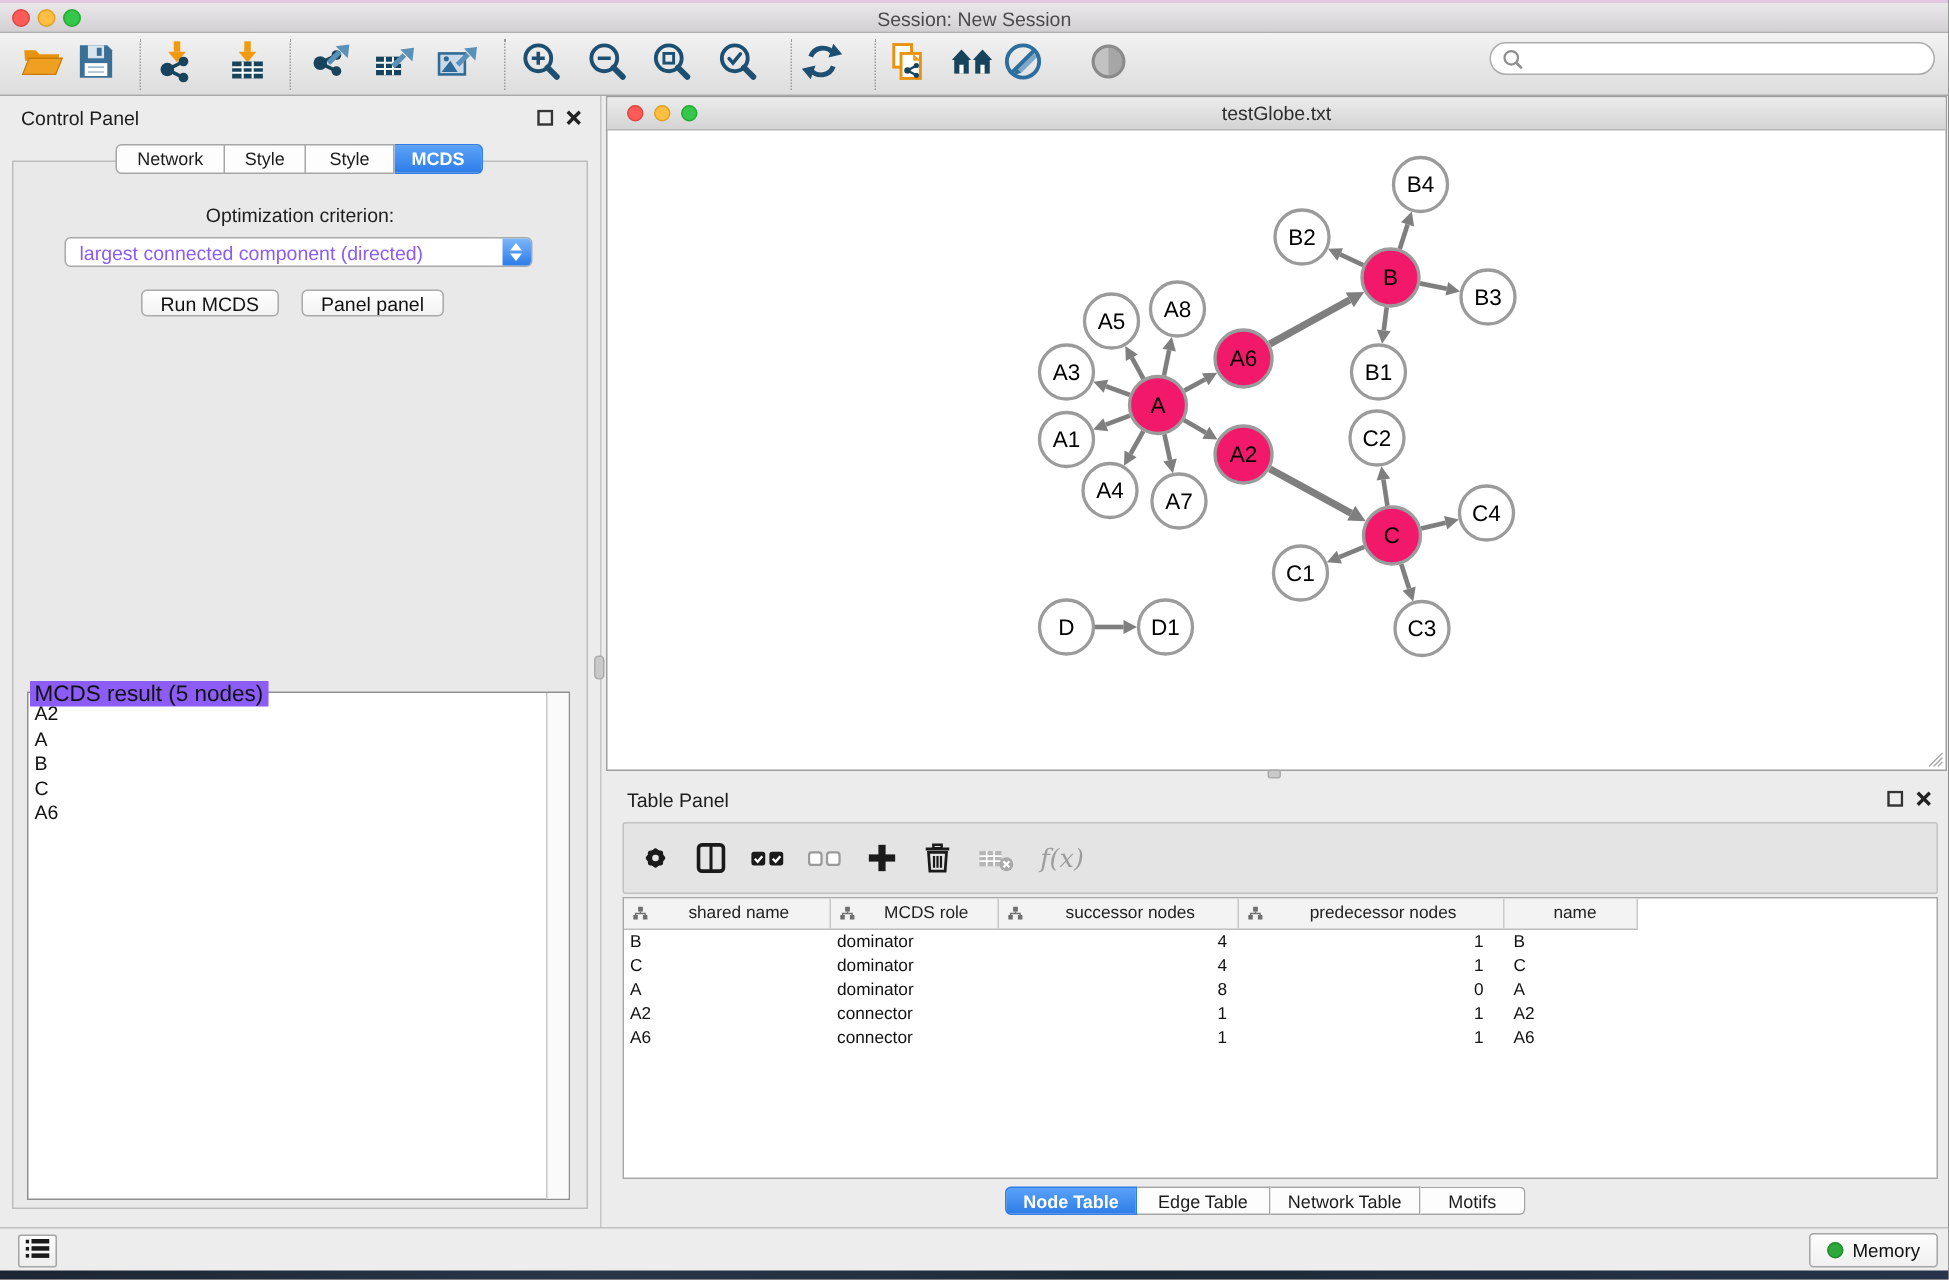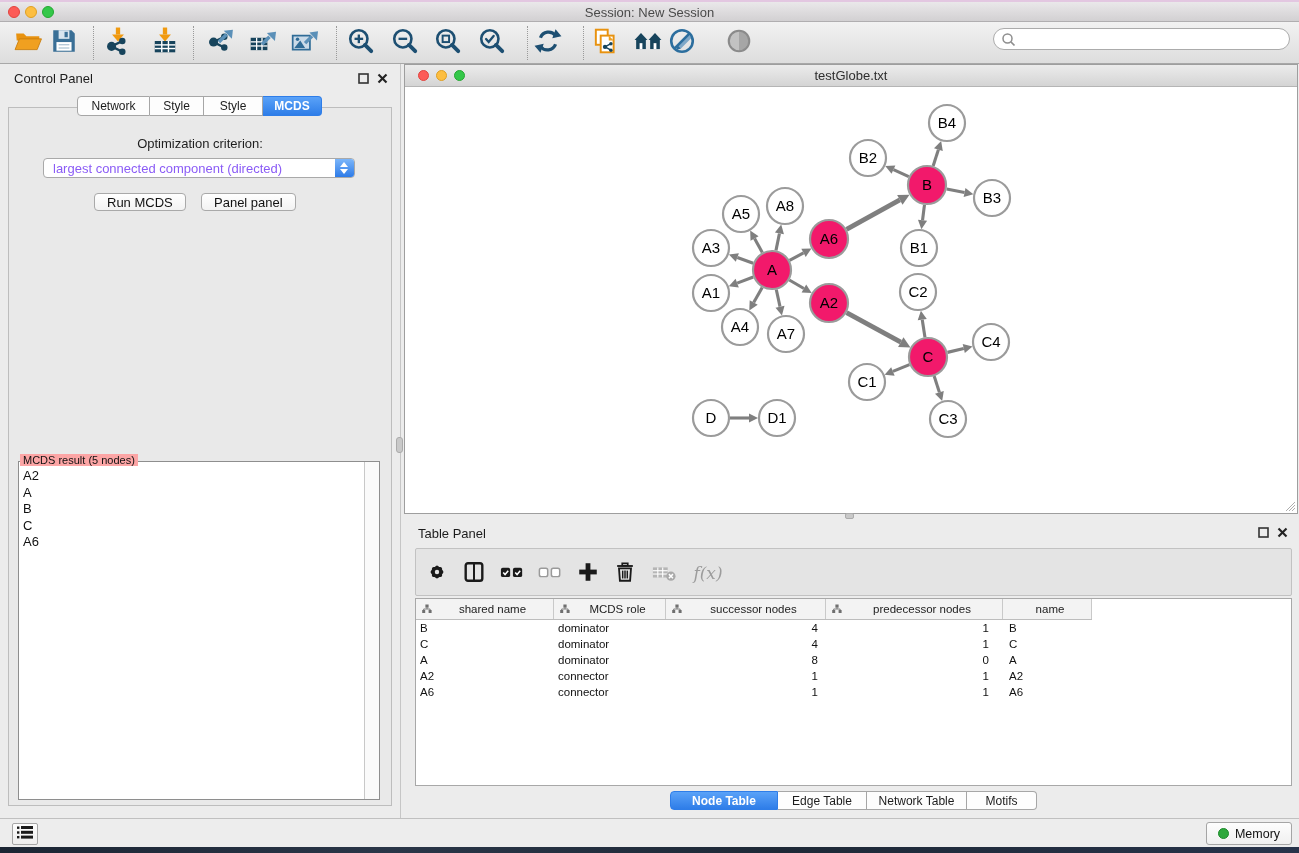--- a/index.html
+++ b/index.html
@@ -55,22 +55,22 @@
     background:linear-gradient(#7cb6fa,#2d7be8); border-radius:0 3px 3px 0; }
   .stepper .up, .stepper .dn { position:absolute; left:5px; width:0; height:0;
     border-left:4.5px solid transparent; border-right:4.5px solid transparent; }
   .stepper .up { top:3px; border-bottom:5px solid #fff; }
   .stepper .dn { bottom:3px; border-top:5px solid #fff; }
   .pbtn { position:absolute; height:18px; background:linear-gradient(#ffffff,#f2f2f2);
     border:1px solid #a9a9a9; border-radius:4px; font-size:13px; color:#111;
     font-family:"Liberation Sans",sans-serif; padding:0 12px; cursor:default; }
   .fieldset { left:18px; top:461px; width:362px; height:339px;
     background:#fff; border:1px solid #8e8e8e; }
-  .legend { position:absolute; left:20px; top:454px; background:#fca5a5;
-    padding:0 3px; font-size:11px; color:#111; }
+  .legend { position:absolute; left:20px; top:454px; background:#8b5cf6;
+    padding:0 3px; font-size:15px; color:#111; }
   .mcds-list { position:absolute; left:19px; top:468px; width:344px; height:330px;
     overflow:hidden; }
   .mcds-item { padding:1px 0 1px 4px; font-size:13px; line-height:14.5px; color:#111; }
   .scrolltrack { position:absolute; left:364px; top:462px; width:15px; height:337px;
     background:#fafafa; border-left:1px solid #c8c8c8; }
 
   
   .net-window { left:404px; top:64px; width:894px; height:450px;
     background:#fff; border:1px solid #9e9e9e; }
   .net-titlebar { position:absolute; left:0; top:0; width:100%; height:22px;
@@ -579,21 +579,21 @@
           <div class="td" style="width: 138px; text-align: left; padding: 0px 0px 0px 4px;">A6</div>
           <div class="td" style="width: 112px; text-align: left; padding: 0px 0px 0px 4px;">connector</div>
           <div class="td" style="width: 160px; text-align: right; padding: 0px 8px 0px 0px;">1</div>
           <div class="td" style="width: 177px; text-align: right; padding: 0px 14px 0px 0px;">1</div>
           <div class="td" style="width: 89px; text-align: left; padding: 0px 0px 0px 6px;">A6</div>
         </div>
       </div>
   </div>
   <div class="abs bottom-tabs-row">
     <div class="seg-row" style="left:266px; top:0; height:19px;" id="nt-tabs">
-        <div class="seg sel" style="width: 108px;">Node Table</div>
+        <div class="seg sel" style="width: 88px;">Node Table</div>
         <div class="seg" style="width: 89px;">Edge Table</div>
         <div class="seg" style="width: 100px;">Network Table</div>
         <div class="seg" style="width: 70px;">Motifs</div>
       </div>
   </div>
 
   <div class="abs statusbar">
     <button class="list-btn">
       <svg width="16" height="13" viewBox="0 0 16 13">
           <rect x="0" y="0.5" width="2.4" height="2.4" fill="#1a1a1a"></rect>

